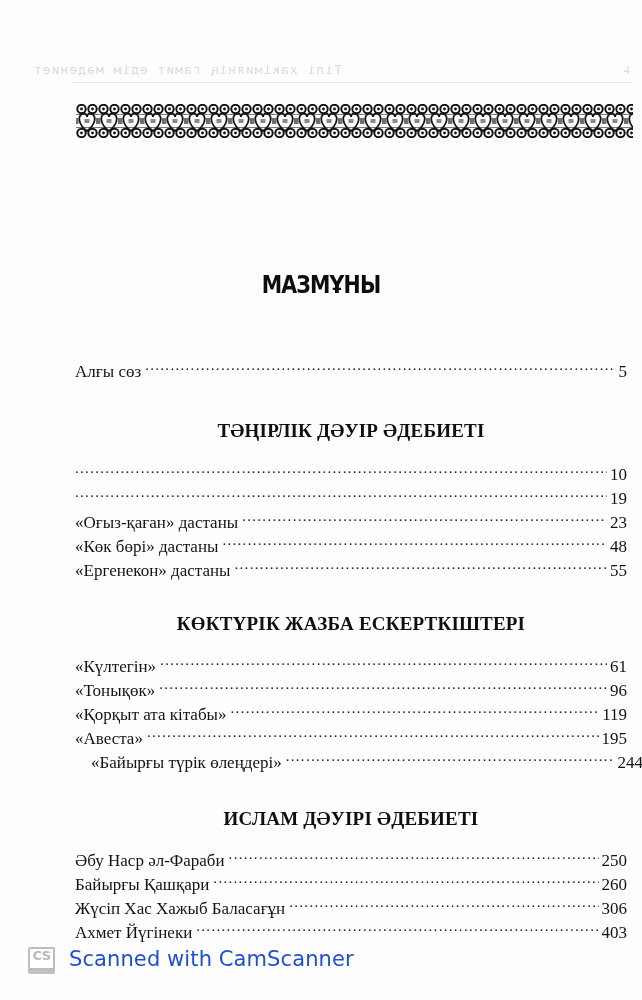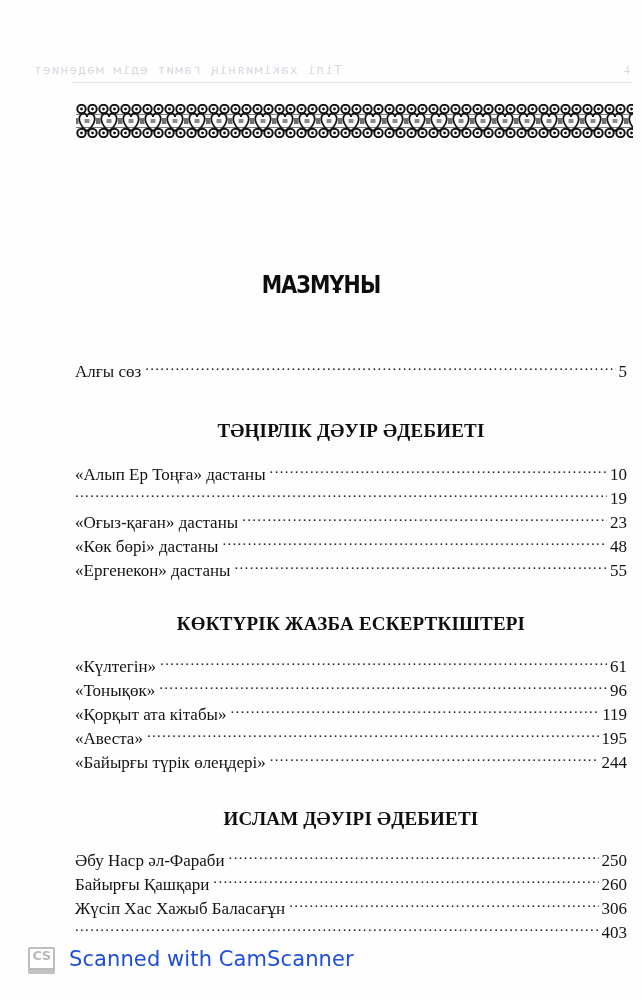--- a/index.html
+++ b/index.html
@@ -200,21 +200,20 @@
 
     <div class="row" style="top:353px;">
       <span class="label">Алғы сөз</span>
       <span class="dots"></span>
       <span class="page-num">5</span>
     </div>
 
     <div class="section-heading" style="top:420px;">ТӘҢІРЛІК ДӘУІР ӘДЕБИЕТІ</div>
 
     <div class="row" style="top:456px;">
-      <span class="label">«Алып Ер Тоңға» дастаны</span>
       <span class="dots"></span>
       <span class="page-num">10</span>
     </div>
     <div class="row" style="top:480px;">
       <span class="dots"></span>
       <span class="page-num">19</span>
     </div>
     <div class="row" style="top:504px;">
       <span class="label">«Оғыз-қаған» дастаны</span>
       <span class="dots"></span>
@@ -246,21 +245,21 @@
     <div class="row" style="top:696px;">
       <span class="label">«Қорқыт ата кітабы»</span>
       <span class="dots"></span>
       <span class="page-num">119</span>
     </div>
     <div class="row" style="top:720px;">
       <span class="label">«Авеста»</span>
       <span class="dots"></span>
       <span class="page-num">195</span>
     </div>
-    <div class="row" style="top:744px;">
+    <div class="row" style="top:744px;margin-left:16px;">
       <span class="label">«Байырғы түрік өлеңдері»</span>
       <span class="dots"></span>
       <span class="page-num">244</span>
     </div>
 
     <div class="section-heading" style="top:808px;">ИСЛАМ ДӘУІРІ ӘДЕБИЕТІ</div>
 
     <div class="row" style="top:842px;">
       <span class="label">Әбу Наср әл-Фараби</span>
       <span class="dots"></span>
@@ -270,20 +269,21 @@
       <span class="label">Байырғы Қашқари</span>
       <span class="dots"></span>
       <span class="page-num">260</span>
     </div>
     <div class="row" style="top:890px;">
       <span class="label">Жүсіп Хас Хажыб Баласағұн</span>
       <span class="dots"></span>
       <span class="page-num">306</span>
     </div>
     <div class="row" style="top:914px;">
+      <span class="label">Ахмет Йүгінеки</span>
       <span class="dots"></span>
       <span class="page-num">403</span>
     </div>
   </div>
 
   <div class="scanner-badge">
     <div class="cs-logo">
       <div class="box-bottom"></div>
       <div class="box"></div>
       <div class="cs">CS</div>

